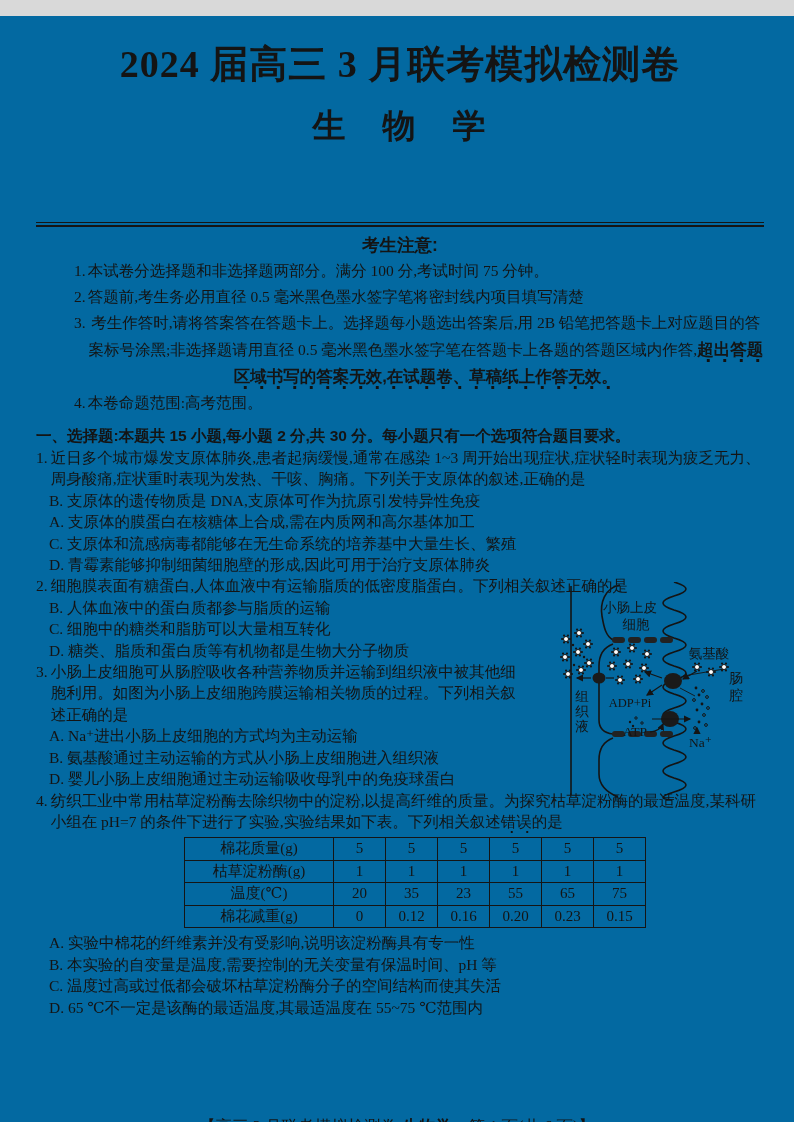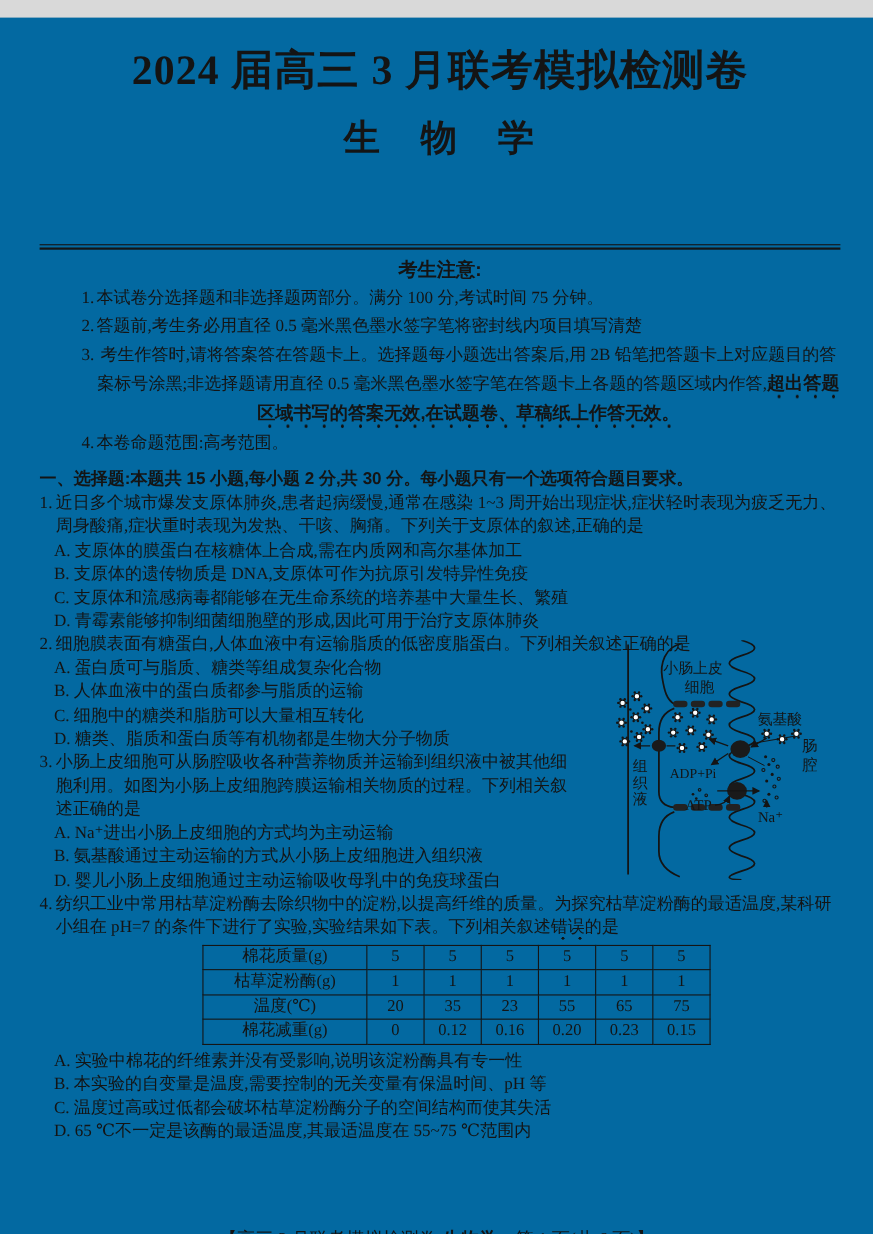--- a/index.html
+++ b/index.html
@@ -69,32 +69,31 @@
     </div>
 
     <div class="main">
       <div class="section-h">一、选择题:本题共 15 小题,每小题 2 分,共 30 分。每小题只有一个选项符合题目要求。</div>
 
       <div class="q">
         <div class="q-stem">
           <span class="q-no">1.</span>
           <span>近日多个城市爆发支原体肺炎,患者起病缓慢,通常在感染 1~3 周开始出现症状,症状轻时表现为疲乏无力、周身酸痛,症状重时表现为发热、干咳、胸痛。下列关于支原体的叙述,正确的是</span>
         </div>
+        <div class="opt">B. 支原体的遗传物质是 DNA,支原体可作为抗原引发特异性免疫</div>
         <div class="opt">A. 支原体的膜蛋白在核糖体上合成,需在内质网和高尔基体加工</div>
-        <div class="opt">B. 支原体的遗传物质是 DNA,支原体可作为抗原引发特异性免疫</div>
         <div class="opt">C. 支原体和流感病毒都能够在无生命系统的培养基中大量生长、繁殖</div>
         <div class="opt">D. 青霉素能够抑制细菌细胞壁的形成,因此可用于治疗支原体肺炎</div>
       </div>
 
       <div class="q">
         <div class="q-stem">
           <span class="q-no">2.</span>
           <span>细胞膜表面有糖蛋白,人体血液中有运输脂质的低密度脂蛋白。下列相关叙述正确的是</span>
         </div>
-        <div class="opt">A. 蛋白质可与脂质、糖类等组成复杂化合物</div>
         <div class="opt">B. 人体血液中的蛋白质都参与脂质的运输</div>
         <div class="opt">C. 细胞中的糖类和脂肪可以大量相互转化</div>
         <div class="opt">D. 糖类、脂质和蛋白质等有机物都是生物大分子物质</div>
       </div>
 
       <div class="q">
         <div class="q-stem q3-narrow">
           <span class="q-no">3.</span>
           <span>小肠上皮细胞可从肠腔吸收各种营养物质并运输到组织液中被其他细胞利用。如图为小肠上皮细胞跨膜运输相关物质的过程。下列相关叙述正确的是</span>
         </div>

